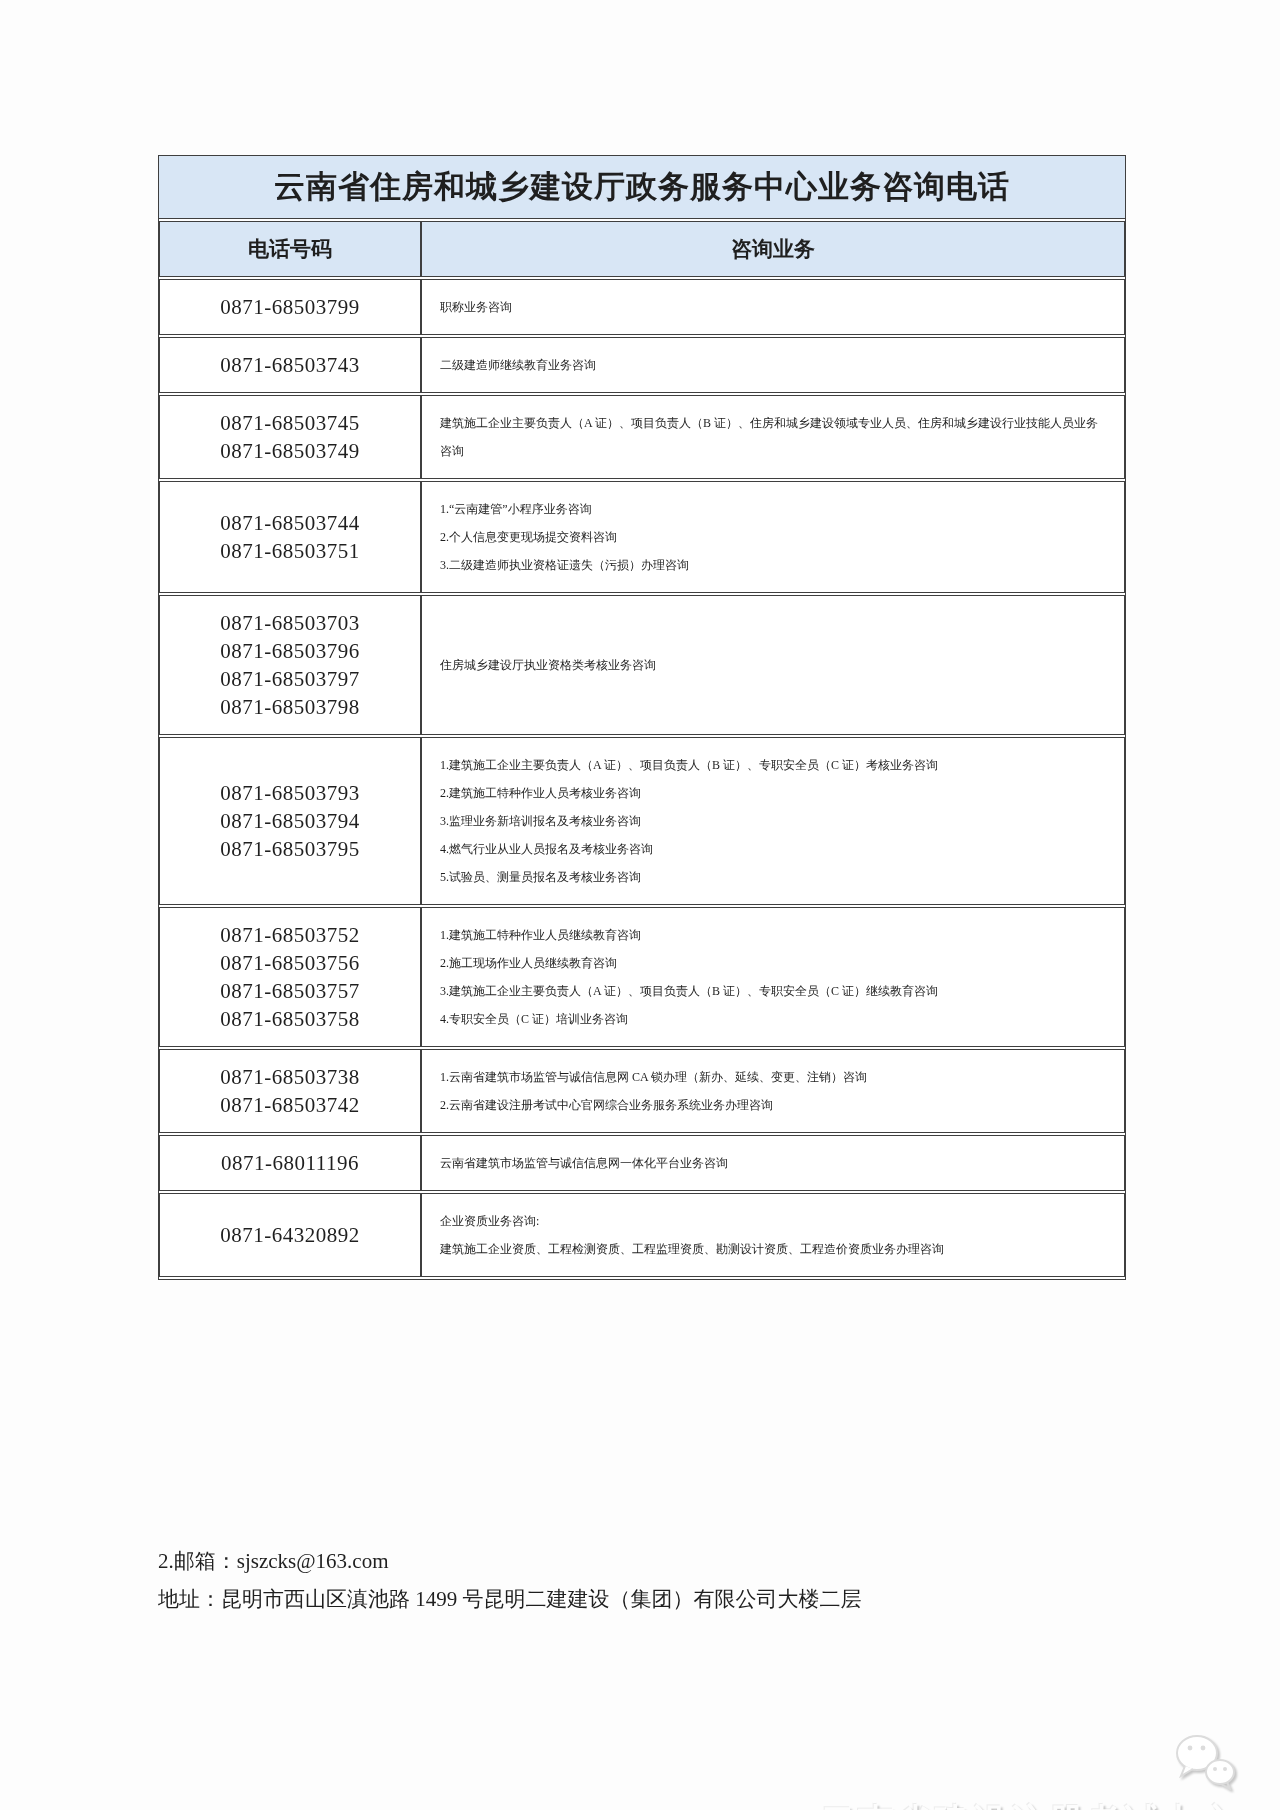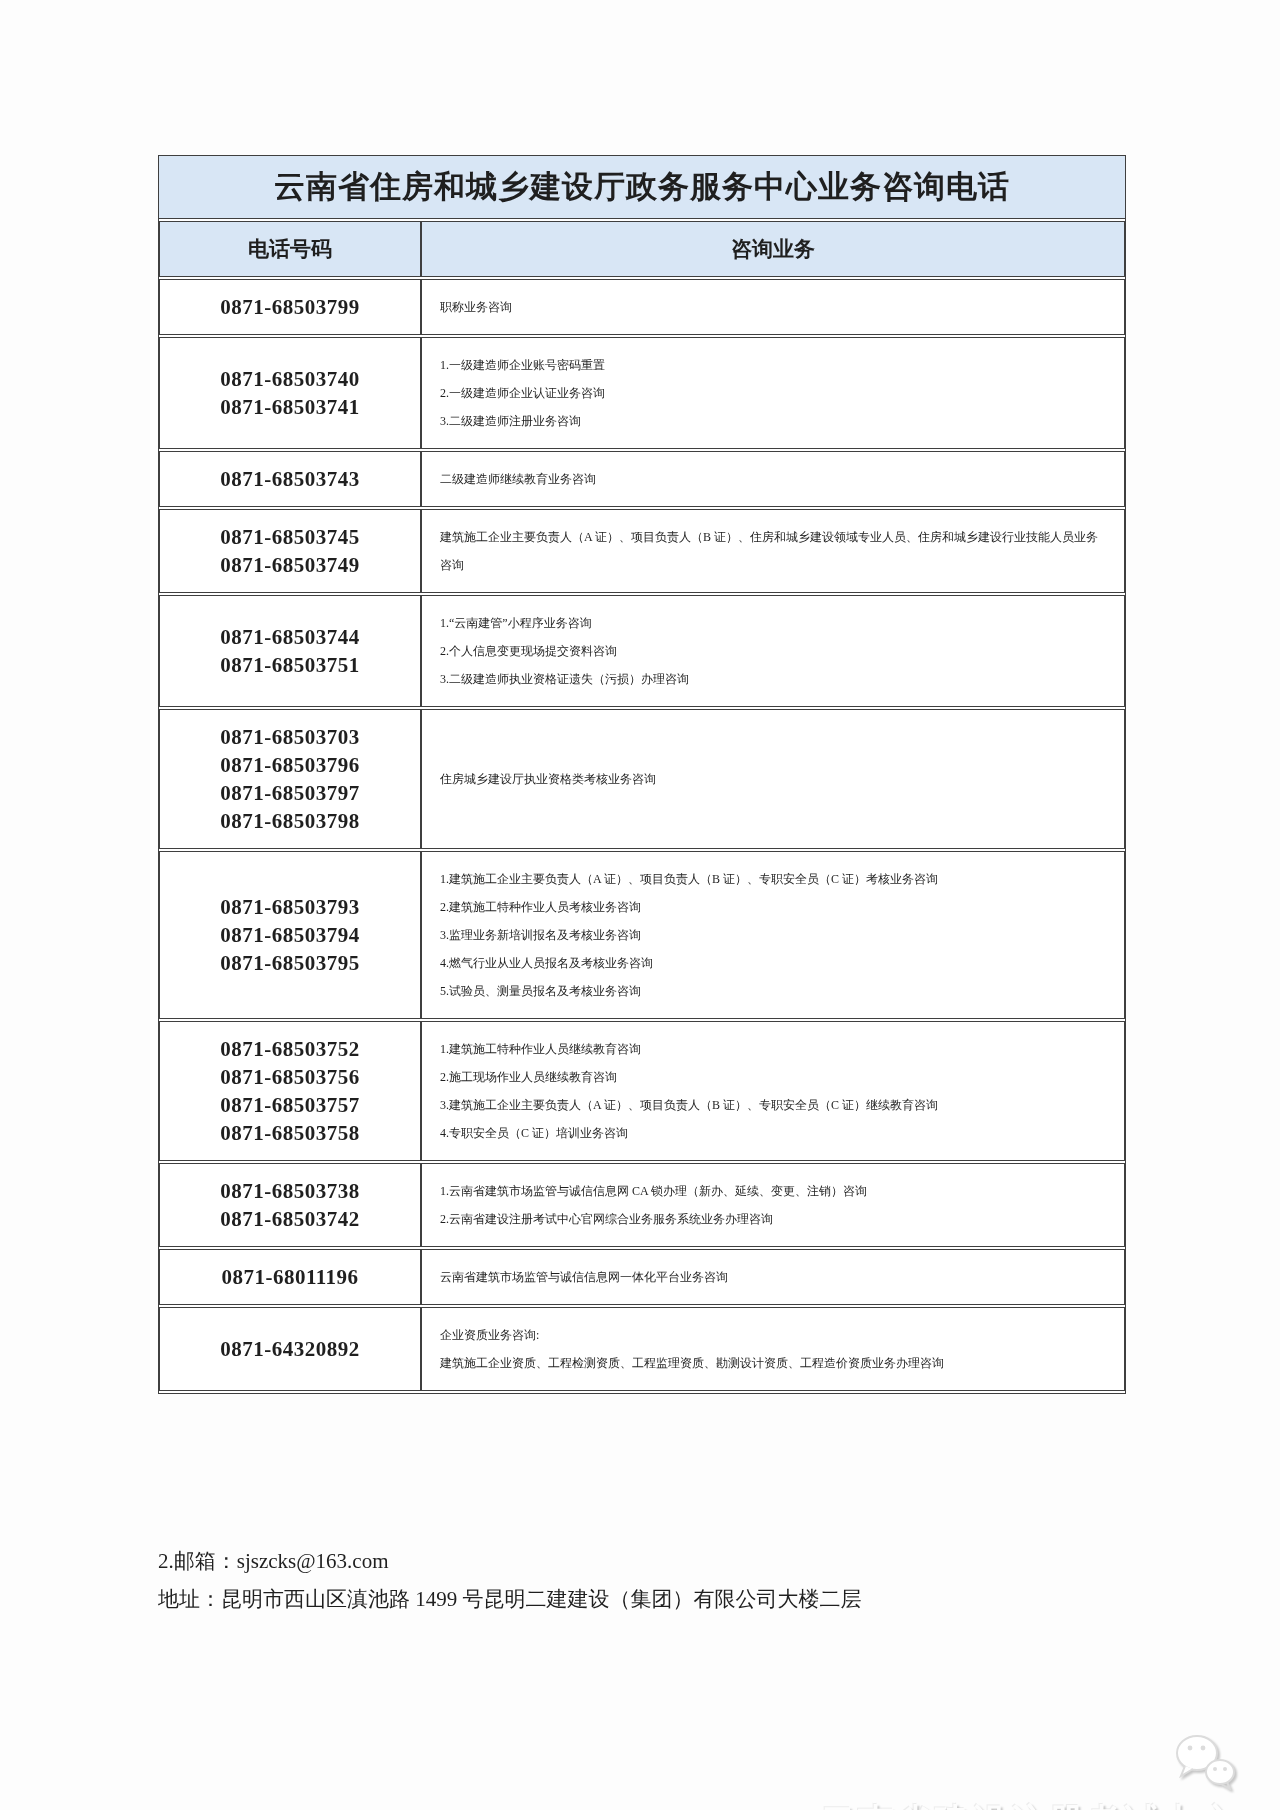--- a/index.html
+++ b/index.html
@@ -48,21 +48,20 @@
     height:56px;
     text-align:center;
   }
   col.c-phone{width:262px;}
   td.phones{
     text-align:center;
     font-size:21px;
     letter-spacing:0.5px;
     padding:13px 18px;
     line-height:28px;
-    font-weight:bold;
   }
   td.services{
     padding:13px 20px 13px 18px;
     font-size:12px;
     line-height:28px;
     text-align:left;
   }
   .svc{display:block;}
   .svc.hang{padding-left:1.05em;text-indent:-1.05em;}
   .footer{
@@ -106,31 +105,20 @@
           <th>咨询业务</th>
         </tr>
       </thead>
       <tbody id="rows-body">
           <tr>
             <td class="phones">
               <div>0871-68503799</div>
             </td>
             <td class="services">
               <div class="svc">职称业务咨询</div>
-            </td>
-          </tr>
-          <tr>
-            <td class="phones">
-              <div>0871-68503740</div>
-              <div>0871-68503741</div>
-            </td>
-            <td class="services">
-              <div class="svc hang">1.一级建造师企业账号密码重置</div>
-              <div class="svc hang">2.一级建造师企业认证业务咨询</div>
-              <div class="svc hang">3.二级建造师注册业务咨询</div>
             </td>
           </tr>
           <tr>
             <td class="phones">
               <div>0871-68503743</div>
             </td>
             <td class="services">
               <div class="svc">二级建造师继续教育业务咨询</div>
             </td>
           </tr>

